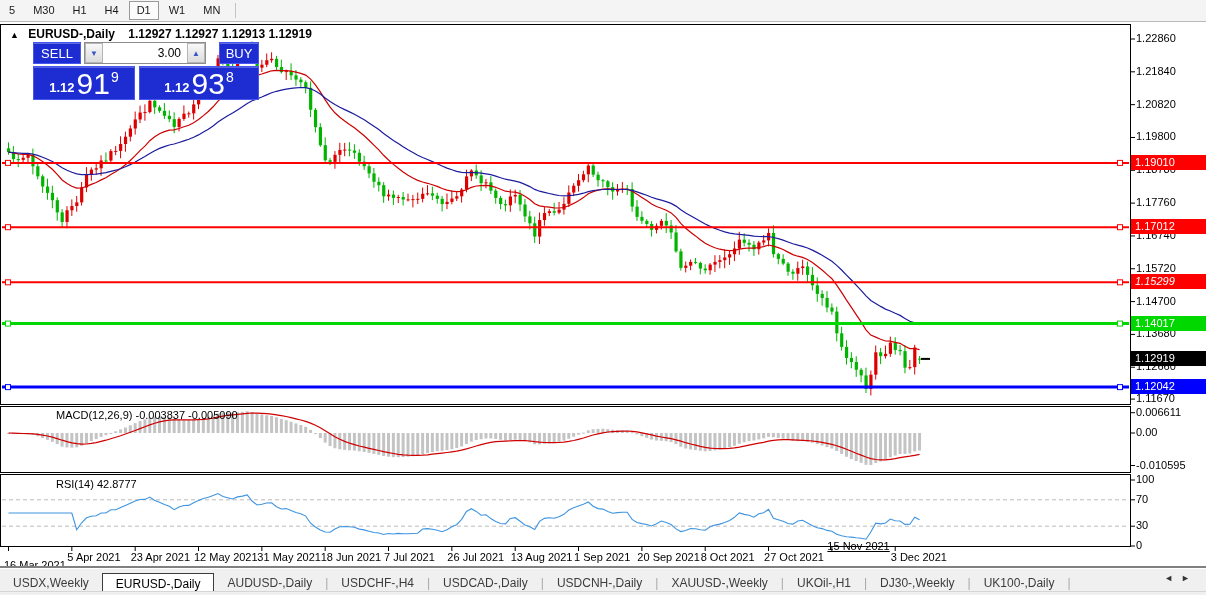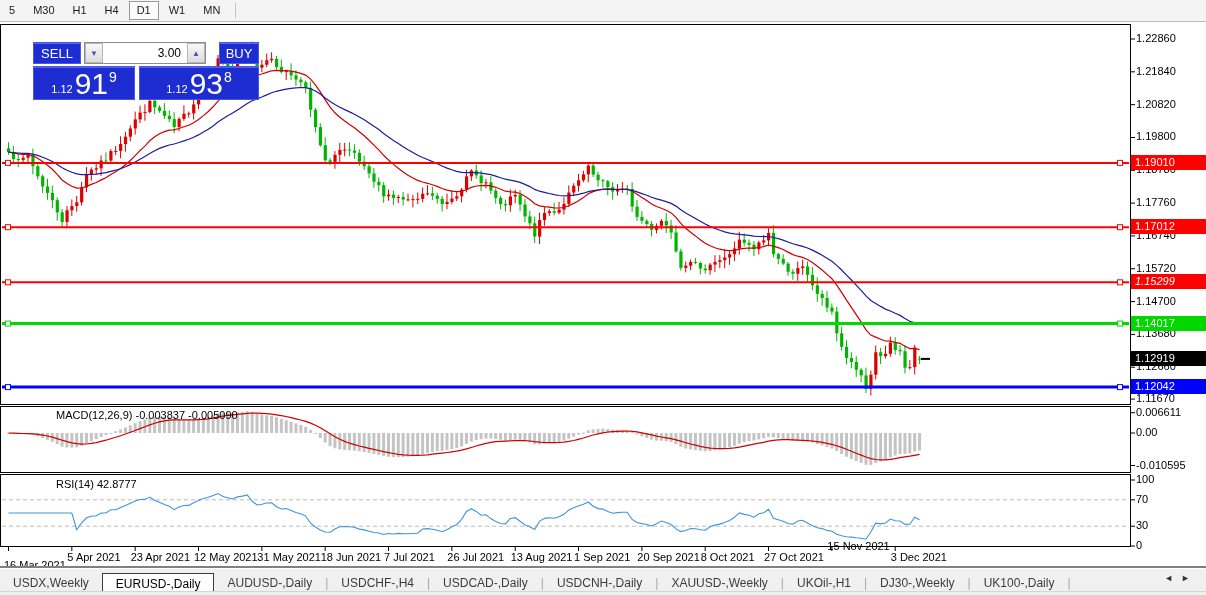--- a/index.html
+++ b/index.html
@@ -29,21 +29,21 @@
   .tp-btn.buy{width:40px;margin-left:13px;}
   .tp-spin{flex:1;display:flex;border:1px solid #8d8d8d;background:#fff;box-sizing:border-box;}
   .sp-btn{width:18px;background:linear-gradient(#f8f8f8,#dcdcdc);border:1px solid #b5b5b5;color:#3a55c8;
           font-size:8px;display:flex;align-items:center;justify-content:center;box-sizing:border-box;}
   .sp-val{flex:1;font-size:12px;color:#000000;display:flex;align-items:center;justify-content:flex-end;padding-right:6px;}
   .tp-row2{display:flex;height:34px;}
   .tp-price{background:#1e2dd2;border:1px solid #4656ee;box-shadow:inset 0 1px 0 rgba(255,255,255,.25);
             color:#fff;display:flex;justify-content:center;box-sizing:border-box;}
   .tp-price.sellp{width:102px;margin-right:4px;}
   .tp-price.buyp{width:120px;}
-  .pp{align-self:flex-end;font-size:11px;font-weight:400;margin:0 2px 4px 0;}
+  .pp{align-self:flex-end;font-size:13px;font-weight:700;margin:0 2px 4px 0;}
   .pm{font-size:30px;line-height:33px;}
   .ps{align-self:flex-start;font-size:14px;margin:2px 0 0 1px;}
   
   .tabsep3d{position:absolute;left:0;top:566px;width:1206px;height:2px;background:#808080;border-bottom:1px solid #fff;}
   .tabbar{position:absolute;left:0;top:569px;width:1206px;height:22px;background:#f0f0f0;
           display:flex;align-items:flex-end;font-size:12px;color:#3c3c3c;}
   .tab{padding:3px 13px 0 13px;cursor:default;white-space:nowrap;}
   .tab.active{background:#fff;border:1px solid #3c3c3c;border-bottom:none;color:#000;margin-top:0px;}
   .tsep{color:#a8a8a8;padding-top:3px;}
   .tab-scroll{position:absolute;right:8px;top:573px;font-size:9px;color:#333;letter-spacing:8px;}
@@ -686,20 +686,25 @@
       <line x1="451.852" y1="546.5" x2="451.852" y2="551" stroke="#000" stroke-width="1"></line>
       <line x1="515.188" y1="546.5" x2="515.188" y2="551" stroke="#000" stroke-width="1"></line>
       <line x1="578.524" y1="546.5" x2="578.524" y2="551" stroke="#000" stroke-width="1"></line>
       <line x1="641.86" y1="546.5" x2="641.86" y2="551" stroke="#000" stroke-width="1"></line>
       <line x1="705.196" y1="546.5" x2="705.196" y2="551" stroke="#000" stroke-width="1"></line>
       <line x1="768.5319999999999" y1="546.5" x2="768.5319999999999" y2="551" stroke="#000" stroke-width="1"></line>
       <line x1="831.8679999999999" y1="546.5" x2="831.8679999999999" y2="551" stroke="#000" stroke-width="1"></line>
       <line x1="895.204" y1="546.5" x2="895.204" y2="551" stroke="#000" stroke-width="1"></line>
     </svg>
 
+  <div class="chart-title">
+    <span class="tri">▲</span>
+    <span>EURUSD-,Daily</span>
+    <span style="margin-left:10px;">1.12927 1.12927 1.12913 1.12919</span>
+  </div>
 
   <div class="tp">
     <div class="tp-row1">
       <div class="tp-btn sell">SELL</div>
       <div class="tp-spin">
         <div class="sp-btn">▼</div>
         <div class="sp-val">3.00</div>
         <div class="sp-btn">▲</div>
       </div>
       <div class="tp-btn buy">BUY</div>
@@ -753,21 +758,21 @@
       <div class="lbl" style="left: 194.008px; top: 551px;">12 May 2021</div>
       <div class="lbl" style="left: 257.344px; top: 551px;">31 May 2021</div>
       <div class="lbl" style="left: 320.68px; top: 551px;">18 Jun 2021</div>
       <div class="lbl" style="left: 384.016px; top: 551px;">7 Jul 2021</div>
       <div class="lbl" style="left: 447.352px; top: 551px;">26 Jul 2021</div>
       <div class="lbl" style="left: 510.688px; top: 551px;">13 Aug 2021</div>
       <div class="lbl" style="left: 574.024px; top: 551px;">1 Sep 2021</div>
       <div class="lbl" style="left: 637.36px; top: 551px;">20 Sep 2021</div>
       <div class="lbl" style="left: 700.696px; top: 551px;">8 Oct 2021</div>
       <div class="lbl" style="left: 764.032px; top: 551px;">27 Oct 2021</div>
-      <div class="lbl" style="left: 827.368px; top: 540px;">15 Nov 2021</div>
+      <div class="lbl" style="left: 827.368px; top: 540px; text-decoration: underline;">15 Nov 2021</div>
       <div class="lbl" style="left: 890.704px; top: 551px;">3 Dec 2021</div>
     </div>
 
   <div class="tabsep3d"></div>
   <div class="tabbar">
       <div id="tabs" style="display:flex;">
         <div class="tab">USDX,Weekly</div>
         <div class="tab active">EURUSD-,Daily</div>
         <div class="tab">AUDUSD-,Daily</div>
         <div class="tsep">|</div>

